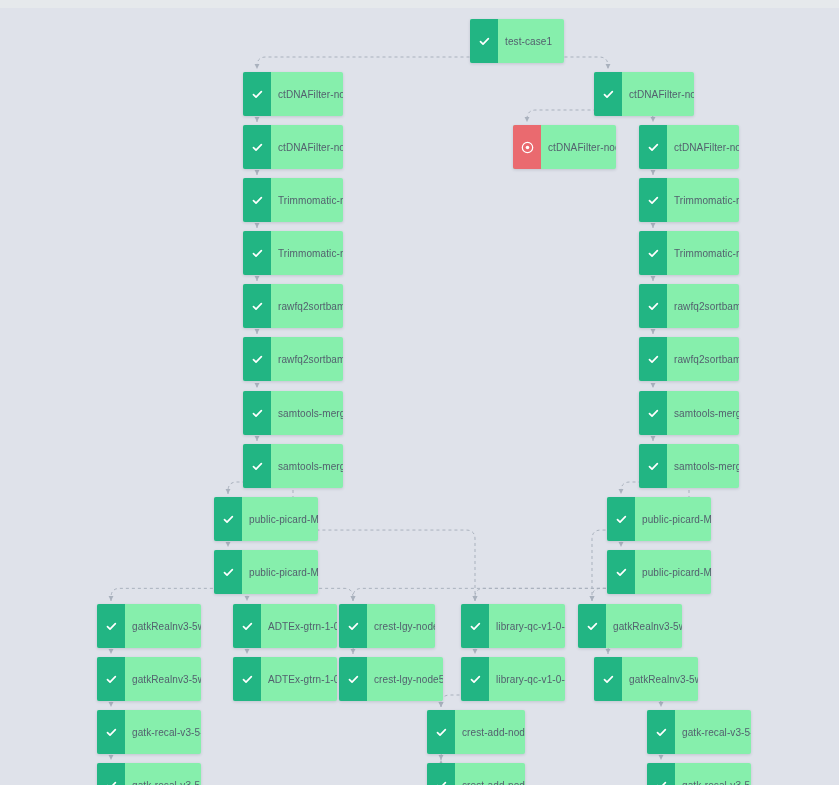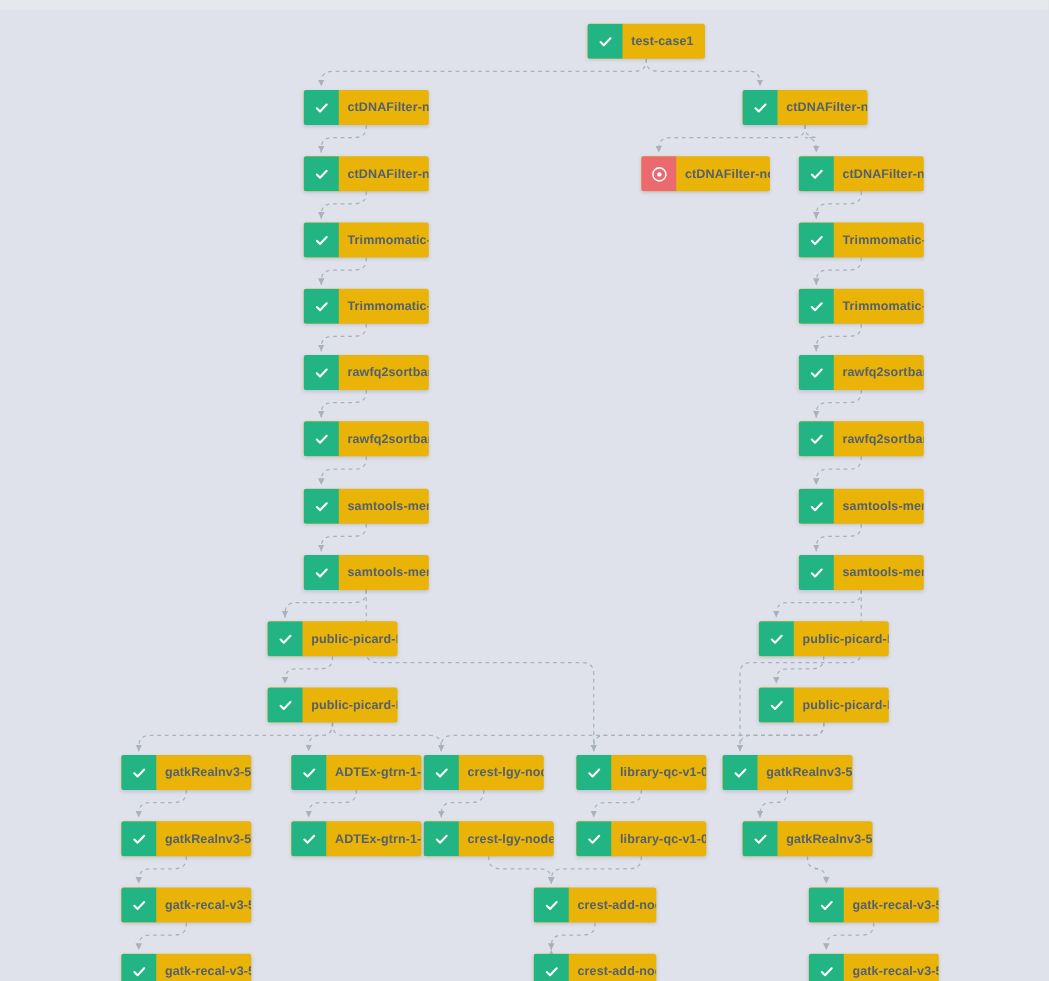--- a/index.html
+++ b/index.html
@@ -22,29 +22,28 @@
     background: #e6e9ec;
   }
   #edge-layer {
     position: absolute;
     left: 0; top: 0;
     width: 839px; height: 785px;
     pointer-events: none;
   }
   .node {
     position: absolute;
-    height: 28px;
+    height: 44px;
     display: flex;
     align-items: stretch;
     border-radius: 2px;
-    background: #eab308;
+    background: #86efac;
     box-shadow: 0 1px 3px rgba(60,70,90,0.18);
     overflow: hidden;
     cursor: pointer;
-    font-weight: bold;
   }
   .node .icon-box {
     width: 28px;
     min-width: 28px;
     display: flex;
     align-items: center;
     justify-content: center;
     background: #22b583;
   }
   .node.error .icon-box {

